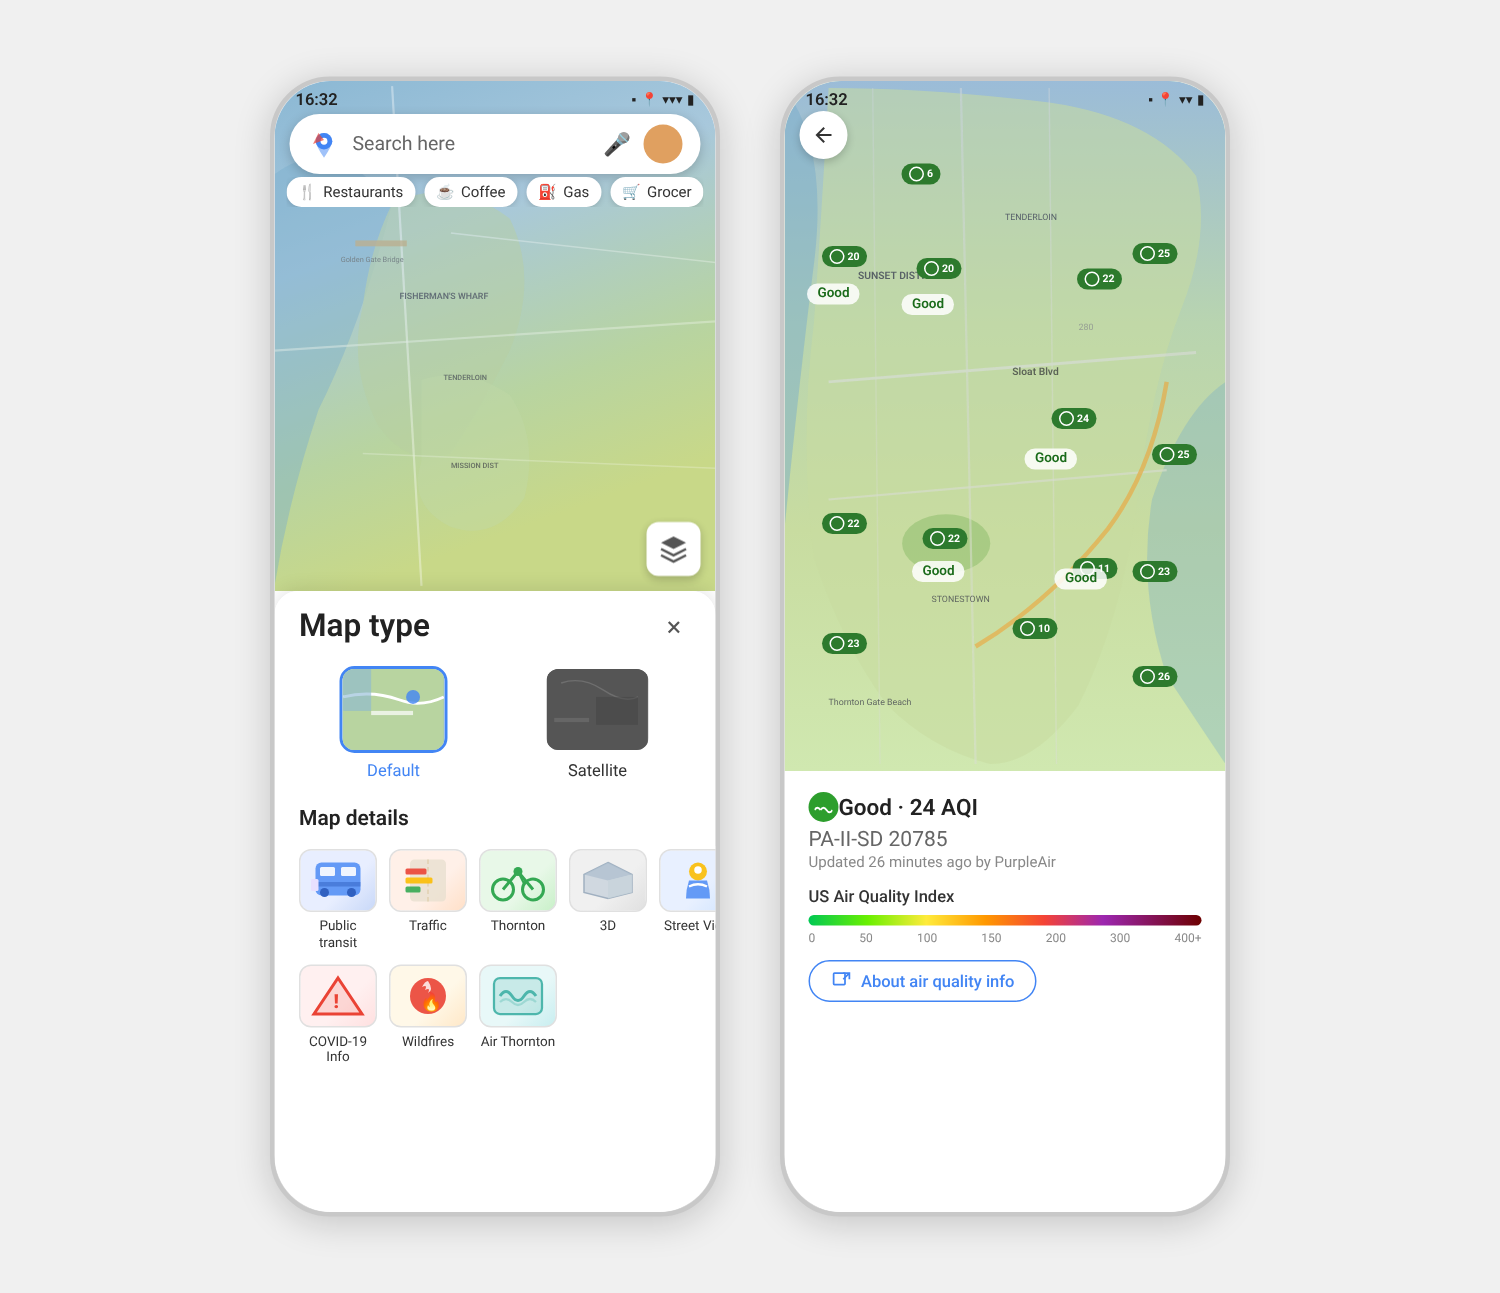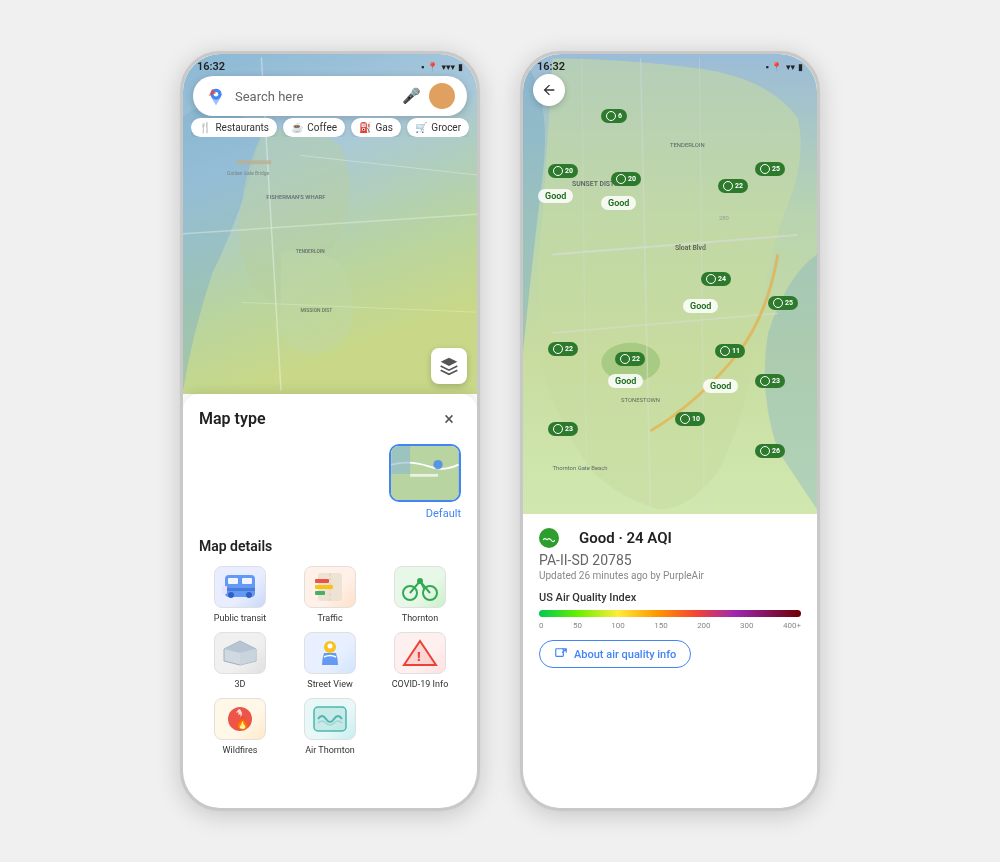--- a/index.html
+++ b/index.html
@@ -169,21 +169,21 @@
       box-shadow: 0 -2px 12px rgba(0,0,0,0.1);
       position: relative;
     }
     .sheet-header {
       display: flex;
       justify-content: space-between;
       align-items: center;
       margin-bottom: 14px;
     }
     .sheet-title {
-      font-size: 16px;
+      font-size: 21px;
       font-weight: 600;
       color: #222;
     }
     .close-btn {
       width: 24px;
       height: 24px;
       display: flex;
       align-items: center;
       justify-content: center;
       font-size: 18px;
@@ -193,21 +193,21 @@
 
     
     .map-types {
       display: flex;
       gap: 10px;
       margin-bottom: 18px;
     }
     .map-type-item {
       display: flex;
       flex-direction: column;
-      align-items: flex-end;
+      align-items: center;
       gap: 5px;
       flex: 1;
     }
     .map-type-thumb {
       width: 72px;
       height: 58px;
       border-radius: 10px;
       overflow: hidden;
       border: 2px solid transparent;
     }
@@ -244,21 +244,21 @@
     .section-title {
       font-size: 14px;
       font-weight: 600;
       color: #222;
       margin-bottom: 12px;
     }
 
     
     .details-grid {
       display: grid;
-      grid-template-columns: repeat(3, 1fr);
+      grid-template-columns: repeat(5, 1fr);
       gap: 8px;
     }
     .detail-item {
       display: flex;
       flex-direction: column;
       align-items: center;
       gap: 5px;
     }
     .detail-icon-box {
       width: 52px;
@@ -356,21 +356,21 @@
     
     .aq-panel {
       background: #fff;
       flex: 1;
       padding: 14px 16px 12px;
       overflow-y: auto;
     }
     .aq-header {
       display: flex;
       align-items: center;
-      gap: 20px;
+      gap: 0;
       margin-bottom: 4px;
     }
     .aq-badge {
       width: 20px;
       height: 20px;
       border-radius: 50%;
       background: #2d9e2d;
       display: flex;
       align-items: center;
       justify-content: center;
@@ -541,20 +541,34 @@
               <svg width="100%" height="100%" viewBox="0 0 72 58">
                 <rect width="72" height="58" fill="#b8d4a0"></rect>
                 <path d="M0,20 Q20,15 40,22 Q55,28 72,20" stroke="#fff" stroke-width="2" fill="none"></path>
                 <rect x="20" y="30" width="30" height="3" fill="#fff" opacity="0.7"></rect>
                 <circle cx="50" cy="20" r="5" fill="#4285f4" opacity="0.8"></circle>
                 <rect x="0" y="0" width="20" height="30" fill="#8bb8d4" opacity="0.6"></rect>
               </svg>
             </div>
           </div>
           <span class="map-type-label selected">Default</span>
+        </div>
+        <div class="map-type-item">
+          <div class="map-type-thumb">
+            <div class="thumb-satellite">
+              <svg width="100%" height="100%" viewBox="0 0 72 58">
+                <rect width="72" height="58" fill="#555"></rect>
+                <rect x="0" y="0" width="72" height="58" fill="url(#sat)" opacity="0.7"></rect>
+                <path d="M10,10 Q25,5 40,15 Q55,25 65,20" stroke="#888" stroke-width="1" fill="none" opacity="0.5"></path>
+                <rect x="5" y="35" width="25" height="3" fill="#777" opacity="0.5"></rect>
+                <rect x="35" y="20" width="30" height="20" fill="#444" opacity="0.5"></rect>
+              </svg>
+            </div>
+          </div>
+          <span class="map-type-label">Satellite</span>
         </div>
       </div>
 
       <div class="section-title">Map details</div>
       <div class="details-grid">
 
         <div class="detail-item">
           <div class="detail-icon-box icon-transit">
             <svg width="40" height="32" viewBox="0 0 40 32">
               <rect x="5" y="4" width="30" height="22" rx="4" fill="#4285f4" opacity="0.8"></rect>
@@ -712,21 +726,21 @@
         <div class="aqi-dot" style="left:88px;top:118px;">20</div>
         <div class="aqi-good-label" style="left:78px;top:142px;">Good</div>
         <div class="aqi-dot" style="left:195px;top:125px;">22</div>
         <div class="aqi-dot" style="left:232px;top:108px;">25</div>
         <div class="aqi-dot" style="left:178px;top:218px;text-align:center;">24</div>
         <div class="aqi-good-label" style="left:160px;top:245px;">Good</div>
         <div class="aqi-dot" style="left:245px;top:242px;">25</div>
         <div class="aqi-dot" style="left:25px;top:288px;">22</div>
         <div class="aqi-dot" style="left:92px;top:298px;">22</div>
         <div class="aqi-good-label" style="left:85px;top:320px;">Good</div>
-        <div class="aqi-dot" style="left:192px;top:290px;">11</div>
+        <div class="aqi-dot" style="left:192px;top:318px;">11</div>
         <div class="aqi-good-label" style="left:180px;top:325px;">Good</div>
         <div class="aqi-dot" style="left:232px;top:320px;">23</div>
         <div class="aqi-dot" style="left:25px;top:368px;">23</div>
         <div class="aqi-dot" style="left:152px;top:358px;">10</div>
         <div class="aqi-dot" style="left:232px;top:390px;">26</div>
       </div>
     </div>
 
     <div class="aq-panel">
       <div class="aq-header">

